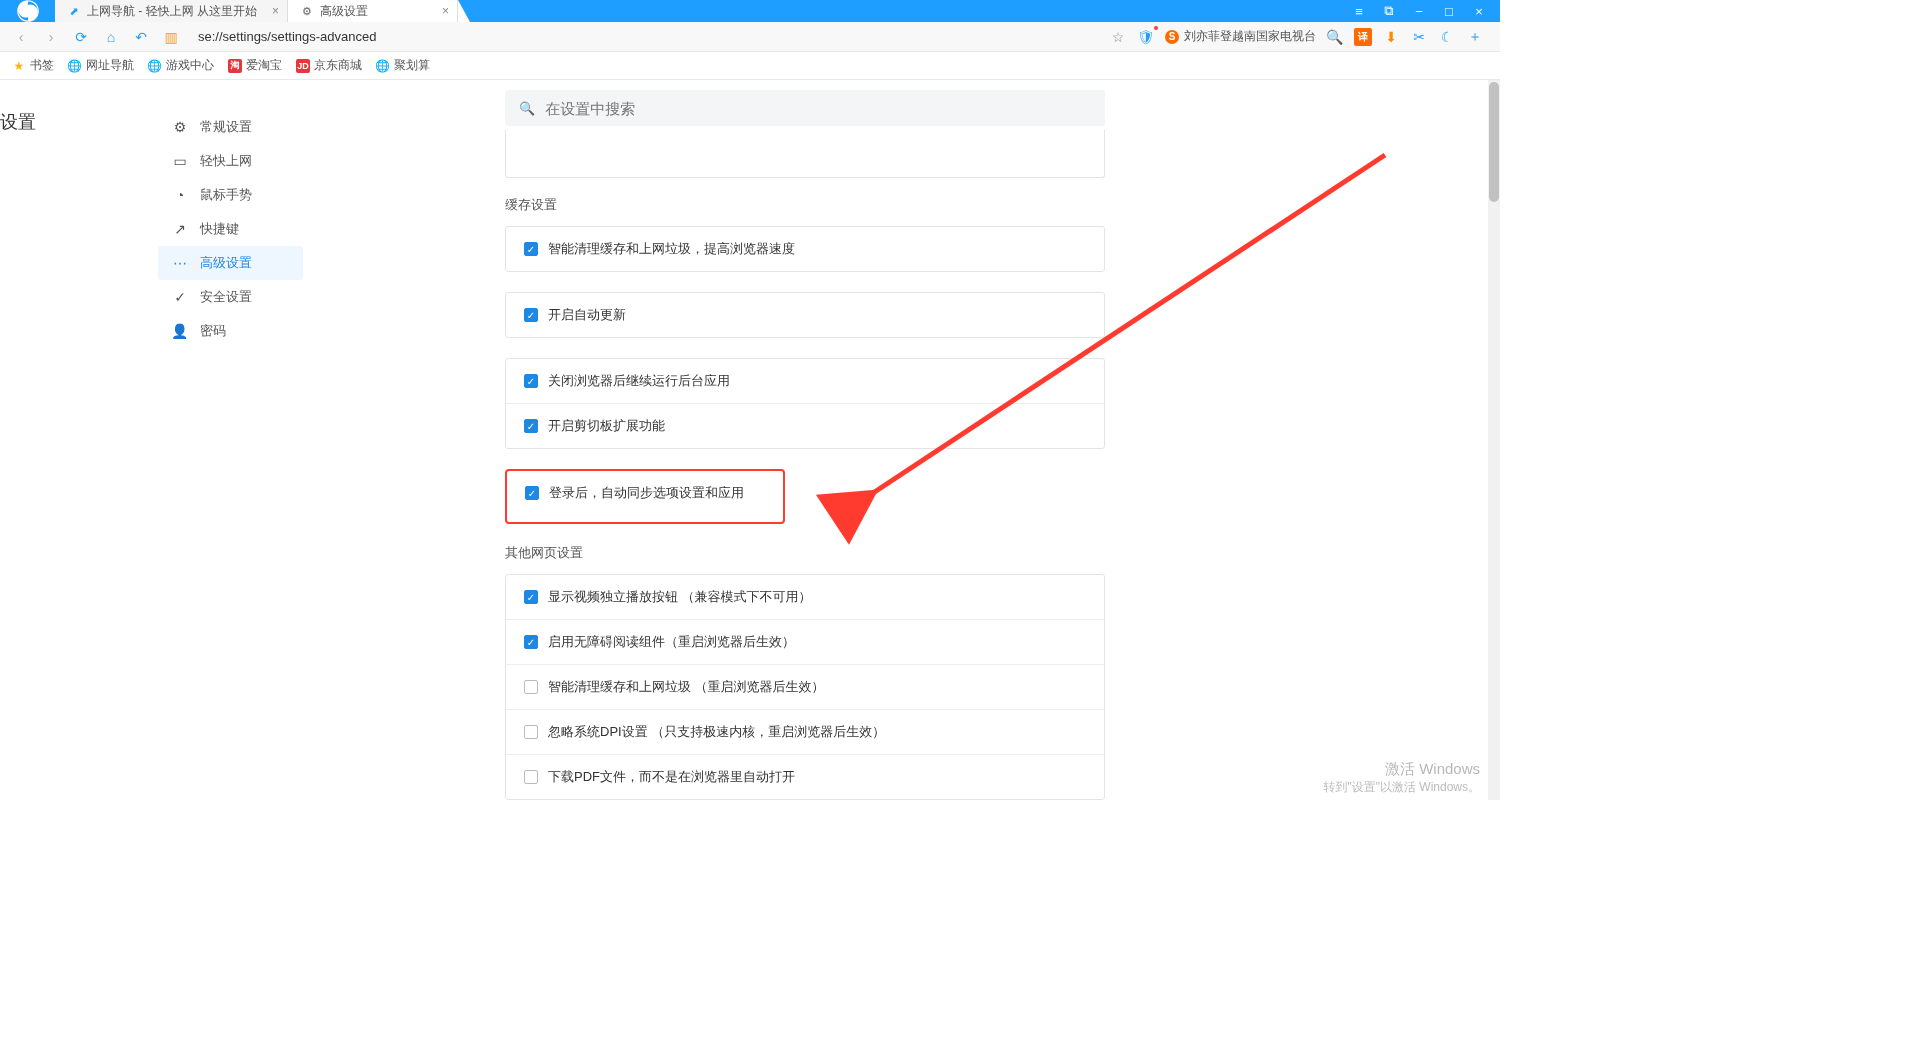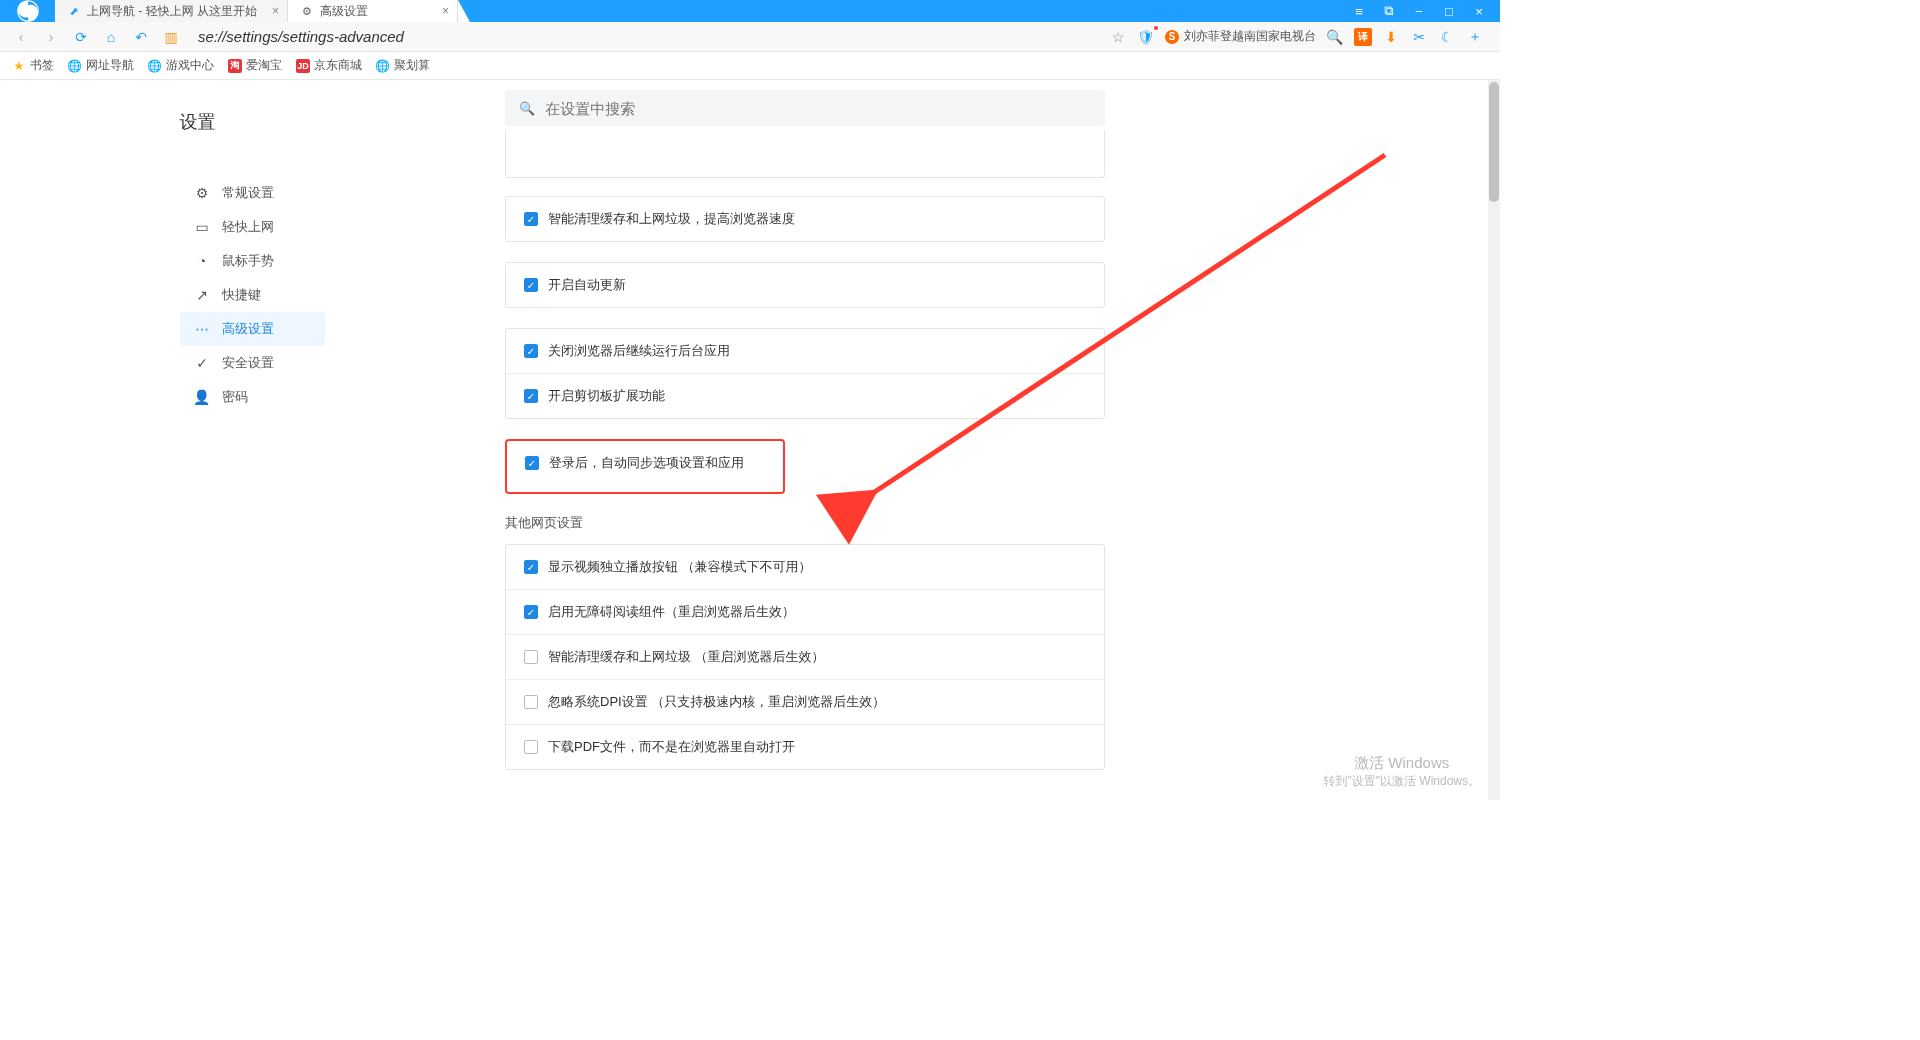--- a/index.html
+++ b/index.html
@@ -14,41 +14,41 @@
 .tab .fav { width: 14px; height: 14px; margin-right: 6px; display: flex; align-items: center; justify-content: center; font-size: 11px; }
 .tab .close { position: absolute; right: 8px; font-size: 12px; color: #888; cursor: pointer; }
 .tab-shape { width: 0; height: 0; border-top: 22px solid transparent; border-left: 12px solid #fff; }
 .titlebar-right { margin-left: auto; display: flex; align-items: center; gap: 12px; padding: 0 12px; color: #fff; }
 .win-btn { width: 18px; height: 18px; display: flex; align-items: center; justify-content: center; cursor: pointer; font-size: 13px; }
 
 
 .addrbar { height: 30px; background: #f8f8f8; display: flex; align-items: center; padding: 0 10px; gap: 8px; border-bottom: 1px solid #e6e6e6; }
 .nav-btn { width: 22px; height: 22px; display: flex; align-items: center; justify-content: center; color: #1e9fff; cursor: pointer; font-size: 14px; }
 .nav-btn.gray { color: #aaa; }
-.url-box { flex: 1; display: flex; align-items: center; font-size: 15px; color: #333; padding: 0 8px; font-style: italic; }
+.url-box { flex: 1; display: flex; align-items: center; font-size: 13px; color: #333; padding: 0 8px; }
 .addr-icons { display: flex; align-items: center; gap: 10px; padding-right: 6px; }
 .addr-icon { width: 18px; height: 18px; display: flex; align-items: center; justify-content: center; font-size: 14px; color: #888; cursor: pointer; }
 .news-badge { display: flex; align-items: center; gap: 5px; font-size: 12px; color: #555; }
 .news-badge .s { width: 14px; height: 14px; background: #ff6a00; color: #fff; border-radius: 50%; font-size: 10px; display: flex; align-items: center; justify-content: center; font-weight: bold; }
 
 
 .bookbar { height: 28px; background: #fff; border-bottom: 1px solid #e8e8e8; display: flex; align-items: center; padding: 0 12px; gap: 14px; font-size: 12px; color: #555; }
 .bm { display: flex; align-items: center; gap: 4px; cursor: pointer; }
 .bm .ic { width: 14px; height: 14px; display: flex; align-items: center; justify-content: center; }
 .bm .ic.star { color: #ffb400; }
 .bm .ic.globe { color: #4a90e2; }
 .bm .ic.red { background: #e4393c; color: #fff; font-size: 9px; font-weight: bold; border-radius: 2px; }
 
 
 .content { position: absolute; top: 80px; left: 0; right: 12px; bottom: 0; display: flex; background: #fff; }
 .scrolltrack { position: absolute; right: 0; top: 80px; bottom: 0; width: 12px; background: #f1f1f1; }
 .scrollthumb { position: absolute; right: 1px; top: 82px; width: 10px; height: 120px; background: #c1c1c1; border-radius: 5px; cursor: pointer; }
 
 
-.leftwrap { width: 505px; display: flex; flex-direction: column; align-items: center; padding-top: 30px; }
+.leftwrap { width: 505px; display: flex; flex-direction: row; align-items: flex-start; padding-top: 30px; gap: 12px; }
 .pagetitle { font-size: 18px; color: #333; margin-right: 110px; margin-bottom: 42px; }
 .navlist { width: 145px; }
 .navitem { height: 34px; display: flex; align-items: center; padding: 0 14px; gap: 12px; font-size: 13px; color: #555; cursor: pointer; border-radius: 3px; }
 .navitem.active { background: #eef6ff; color: #1e88e5; }
 .navitem .nic { width: 16px; height: 16px; display: flex; align-items: center; justify-content: center; font-size: 14px; }
 
 
 .mainwrap { flex: 1; padding-top: 10px; }
 .searchrow { width: 600px; margin-bottom: 16px; }
 .searchbar { height: 36px; background: #f4f5f7; border-radius: 3px; display: flex; align-items: center; padding: 0 14px; gap: 10px; color: #888; font-size: 13px; }
@@ -60,21 +60,21 @@
 .card.highlight { border: 2.5px solid #ff3b30; border-radius: 4px; width: 280px; height: 55px; }
 .row { display: flex; align-items: center; padding: 13px 18px; gap: 10px; font-size: 13px; color: #333; }
 .row + .row { border-top: 1px solid #eee; }
 .cb { width: 14px; height: 14px; border: 1px solid #bbb; border-radius: 2px; cursor: pointer; display: flex; align-items: center; justify-content: center; flex-shrink: 0; }
 .cb.checked { background: #1e88e5; border-color: #1e88e5; color: #fff; font-size: 10px; }
 
 
 .arrow { position: absolute; pointer-events: none; top: 0; left: 0; width: 1500px; height: 800px; }
 
 
-.wm { position: absolute; right: 20px; bottom: 10px; text-align: center; color: #bbb; font-size: 12px; }
+.wm { position: absolute; right: 20px; bottom: 4px; text-align: right; color: #bbb; font-size: 12px; }
 .wm .t { font-size: 15px; color: #b8b8b8; }
 </style>
 </head>
 <body>
 
 <div class="titlebar">
   <div class="app-logo">
     <svg viewBox="0 0 40 40">
         <circle cx="20" cy="20" r="18" fill="#fff"></circle>
         <path d="M20 4 A16 16 0 0 1 34 28 A12 12 0 0 0 20 10 Z" fill="#1e9fff"></path>
@@ -190,20 +190,21 @@
   </div>
   <div class="mainwrap">
     <div class="searchrow">
       <div class="searchbar">
         <span>🔍</span>
         <input type="text" placeholder="在设置中搜索" style="">
       </div>
     </div>
     <div class="inputframe"></div>
     <div id="sections">
+        <div class="sect-title">缓存设置</div>
         <div class="card">
           <div class="row">
             <span class="cb checked">✓</span>
             <span>智能清理缓存和上网垃圾，提高浏览器速度</span>
           </div>
         </div>
         <div class="card">
           <div class="row">
             <span class="cb checked">✓</span>
             <span>开启自动更新</span>

